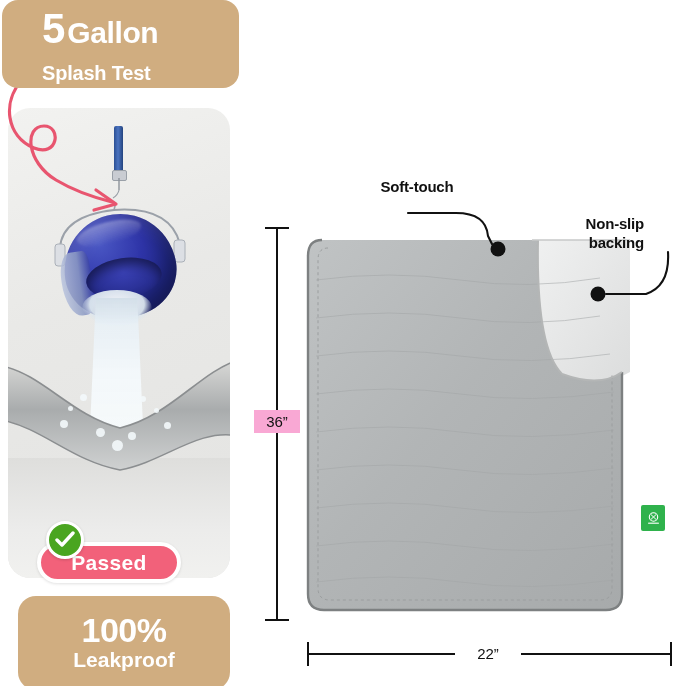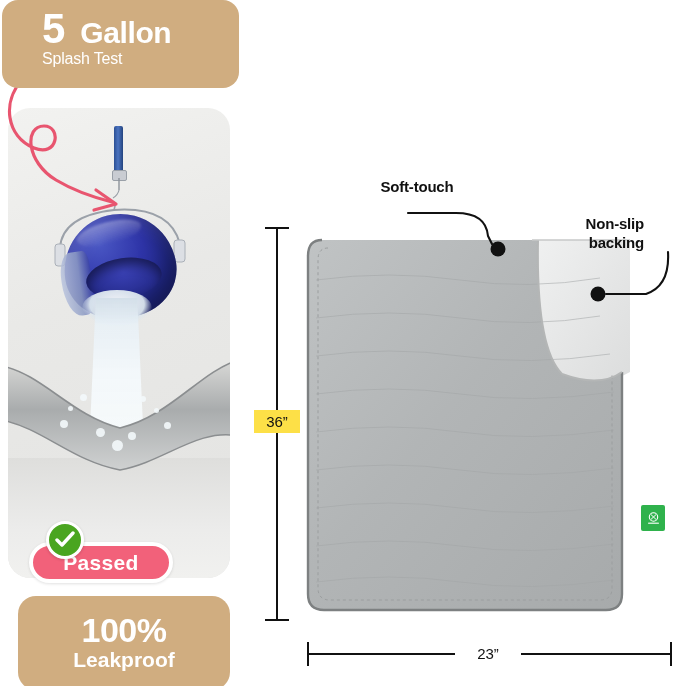--- a/index.html
+++ b/index.html
@@ -101,21 +101,21 @@
   #check-badge{
     left:46px; top:521px; width:38px; height:38px; z-index:6;
     border-radius:50%; background:#4aa520;
     border:3px solid #ffffff; box-sizing:border-box;
     box-shadow:0 1px 3px rgba(0,0,0,.18);
   }
   #check-badge svg{position:absolute;left:6px;top:7px}
 
   
   #passed-pill{
-    left:29px; top:542px; width:144px; height:41px; z-index:5;
+    left:37px; top:542px; width:144px; height:41px; z-index:5;
     border-radius:21px; background:#f2617a;
     border:4px solid #ffffff; box-sizing:border-box;
     display:flex;align-items:center;justify-content:center;
     color:#ffffff;font-size:21px;font-weight:bold;letter-spacing:.3px;
     box-shadow:0 1px 3px rgba(0,0,0,.12);
   }
 
   
   #leakproof-box{
     left:18px; top:596px; width:212px; height:94px;
@@ -128,22 +128,22 @@
 
   
   #splash-badge{
     left:2px; top:0px; width:237px; height:88px;
     border-radius:16px; background:#d0ad80; z-index:4;
     color:#ffffff; box-sizing:border-box;
     padding:10px 16px 10px 40px;
   }
   #splash-line1{display:flex;align-items:baseline;}
   #big5{font-size:42px;font-weight:bold;line-height:.92;letter-spacing:-1px;}
-  #gallon{font-size:30px;font-weight:bold;line-height:1;margin-left:16px;letter-spacing:-.4px;}
-  #splash-line2{font-size:16px;font-weight:normal;margin-top:1px;letter-spacing:-.2px;}
+  #gallon{font-size:30px;font-weight:bold;line-height:1;margin-left:3px;letter-spacing:-.4px;}
+  #splash-line2{font-size:20px;font-weight:bold;margin-top:13px;letter-spacing:-.2px;}
 
   
   #title-block{left:470px; top:20px; width:200px; text-align:right;}
   #title-product{font-size:34px;font-weight:bold;color:#111111;line-height:1.02;letter-spacing:-.5px;}
   #title-details{font-size:41px;font-weight:bold;color:#cbaa7e;line-height:1.02;letter-spacing:-.5px;margin-top:-2px;}
 
   
   #mat-wrap{left:300px; top:222px; width:330px; height:400px;}
   #mat-wrap svg{display:block;width:100%;height:100%;}
 
@@ -158,21 +158,21 @@
     font-size:15px;font-weight:bold;color:#111111;line-height:1.25;letter-spacing:-.2px;
   }
   #label-soft{left:352px; top:178px; width:130px; text-align:center;}
   #label-nonslip{left:556px; top:215px; width:88px; text-align:right;}
   #callout-lines{left:280px; top:160px; width:399px; height:200px; pointer-events:none;}
 
   
   #dim-v{left:262px; top:222px; width:30px; height:404px;}
   #dim-v-label{
     left:254px; top:410px; width:46px; text-align:center;
-    font-size:15px; color:#111111; background:#fde047; padding:3px 0;
+    font-size:15px; color:#111111; background:#f9a8d4; padding:3px 0;
   }
   #dim-h{left:300px; top:640px; width:379px; height:30px;}
   #dim-h-label{
     left:455px; top:645px; width:58px; text-align:center;
     font-size:15px; color:#111111; background:#ffffff; padding:0 4px;
   }
 </style>
 </head>
 <body>
 
@@ -342,13 +342,13 @@
 </div>
 <div class="abs" id="dim-v-label">36”</div>
 
 <div class="abs" id="dim-h">
   <svg width="379" height="30" viewBox="0 0 379 30">
     <line x1="8" y1="2" x2="8" y2="26" stroke="#111111" stroke-width="2"></line>
     <line x1="371" y1="2" x2="371" y2="26" stroke="#111111" stroke-width="2"></line>
     <line x1="8" y1="14" x2="371" y2="14" stroke="#111111" stroke-width="2"></line>
   </svg>
 </div>
-<div class="abs" id="dim-h-label">23”</div>
+<div class="abs" id="dim-h-label">22”</div>
 
 </body></html>

